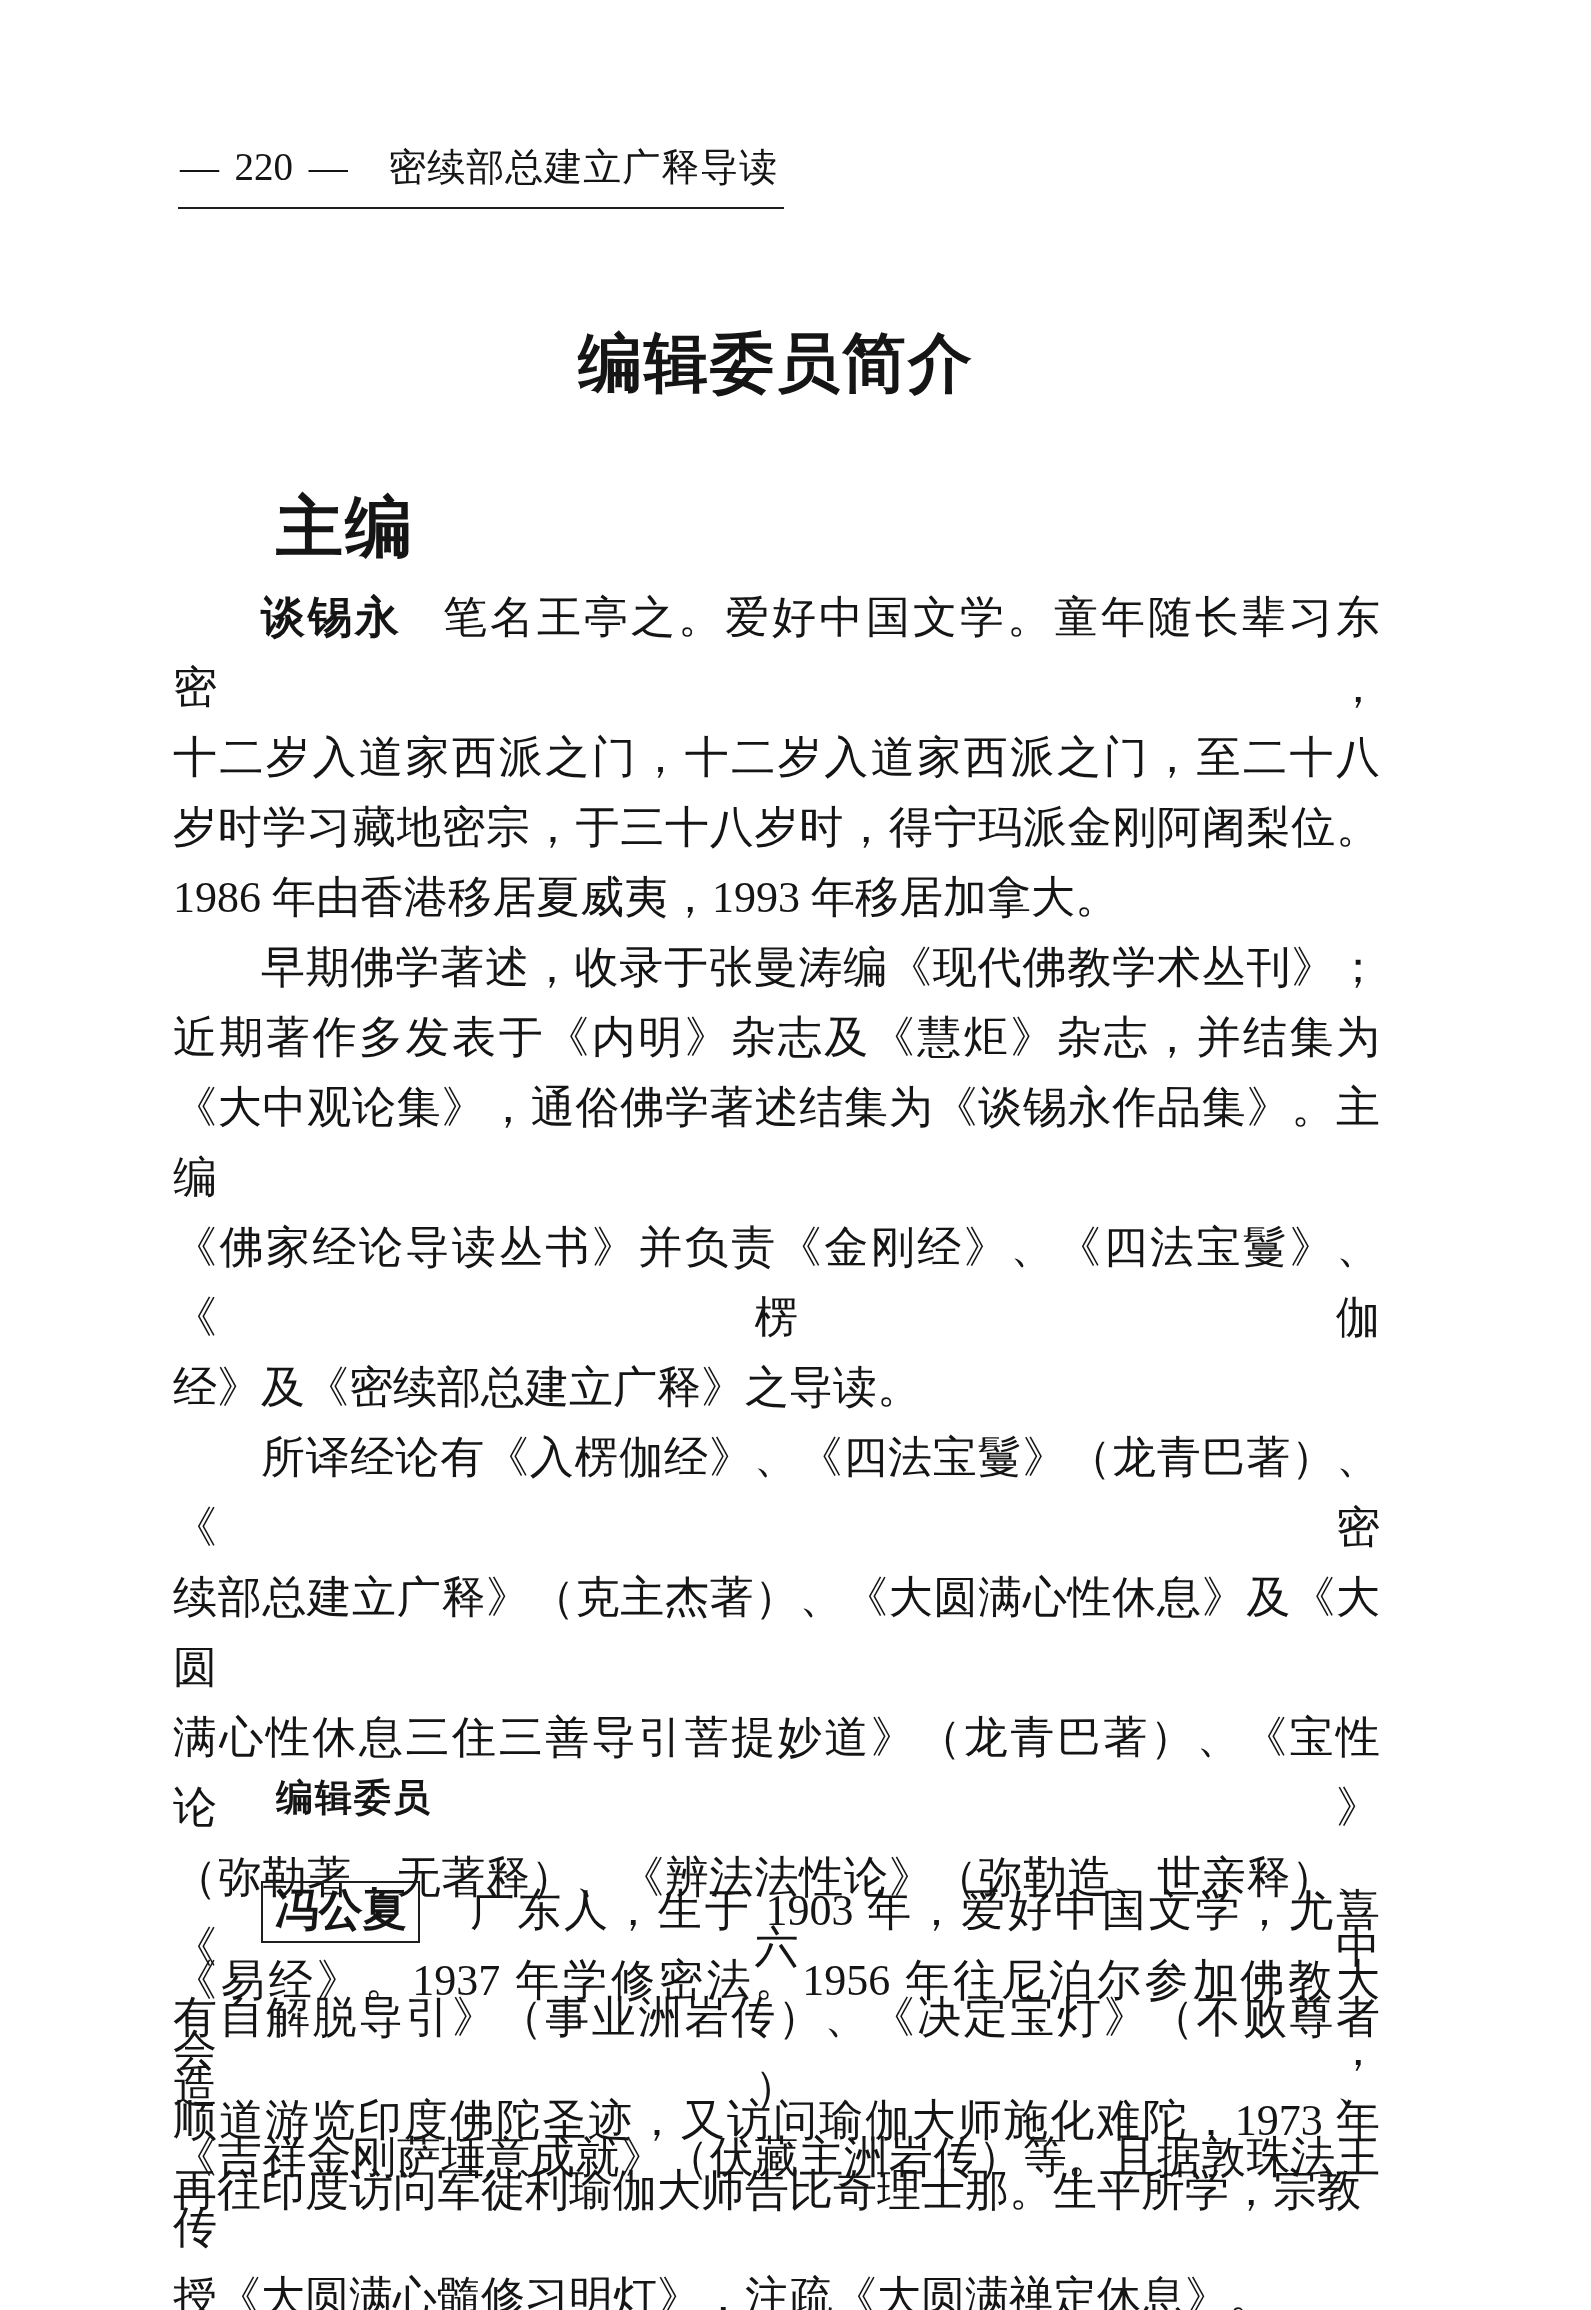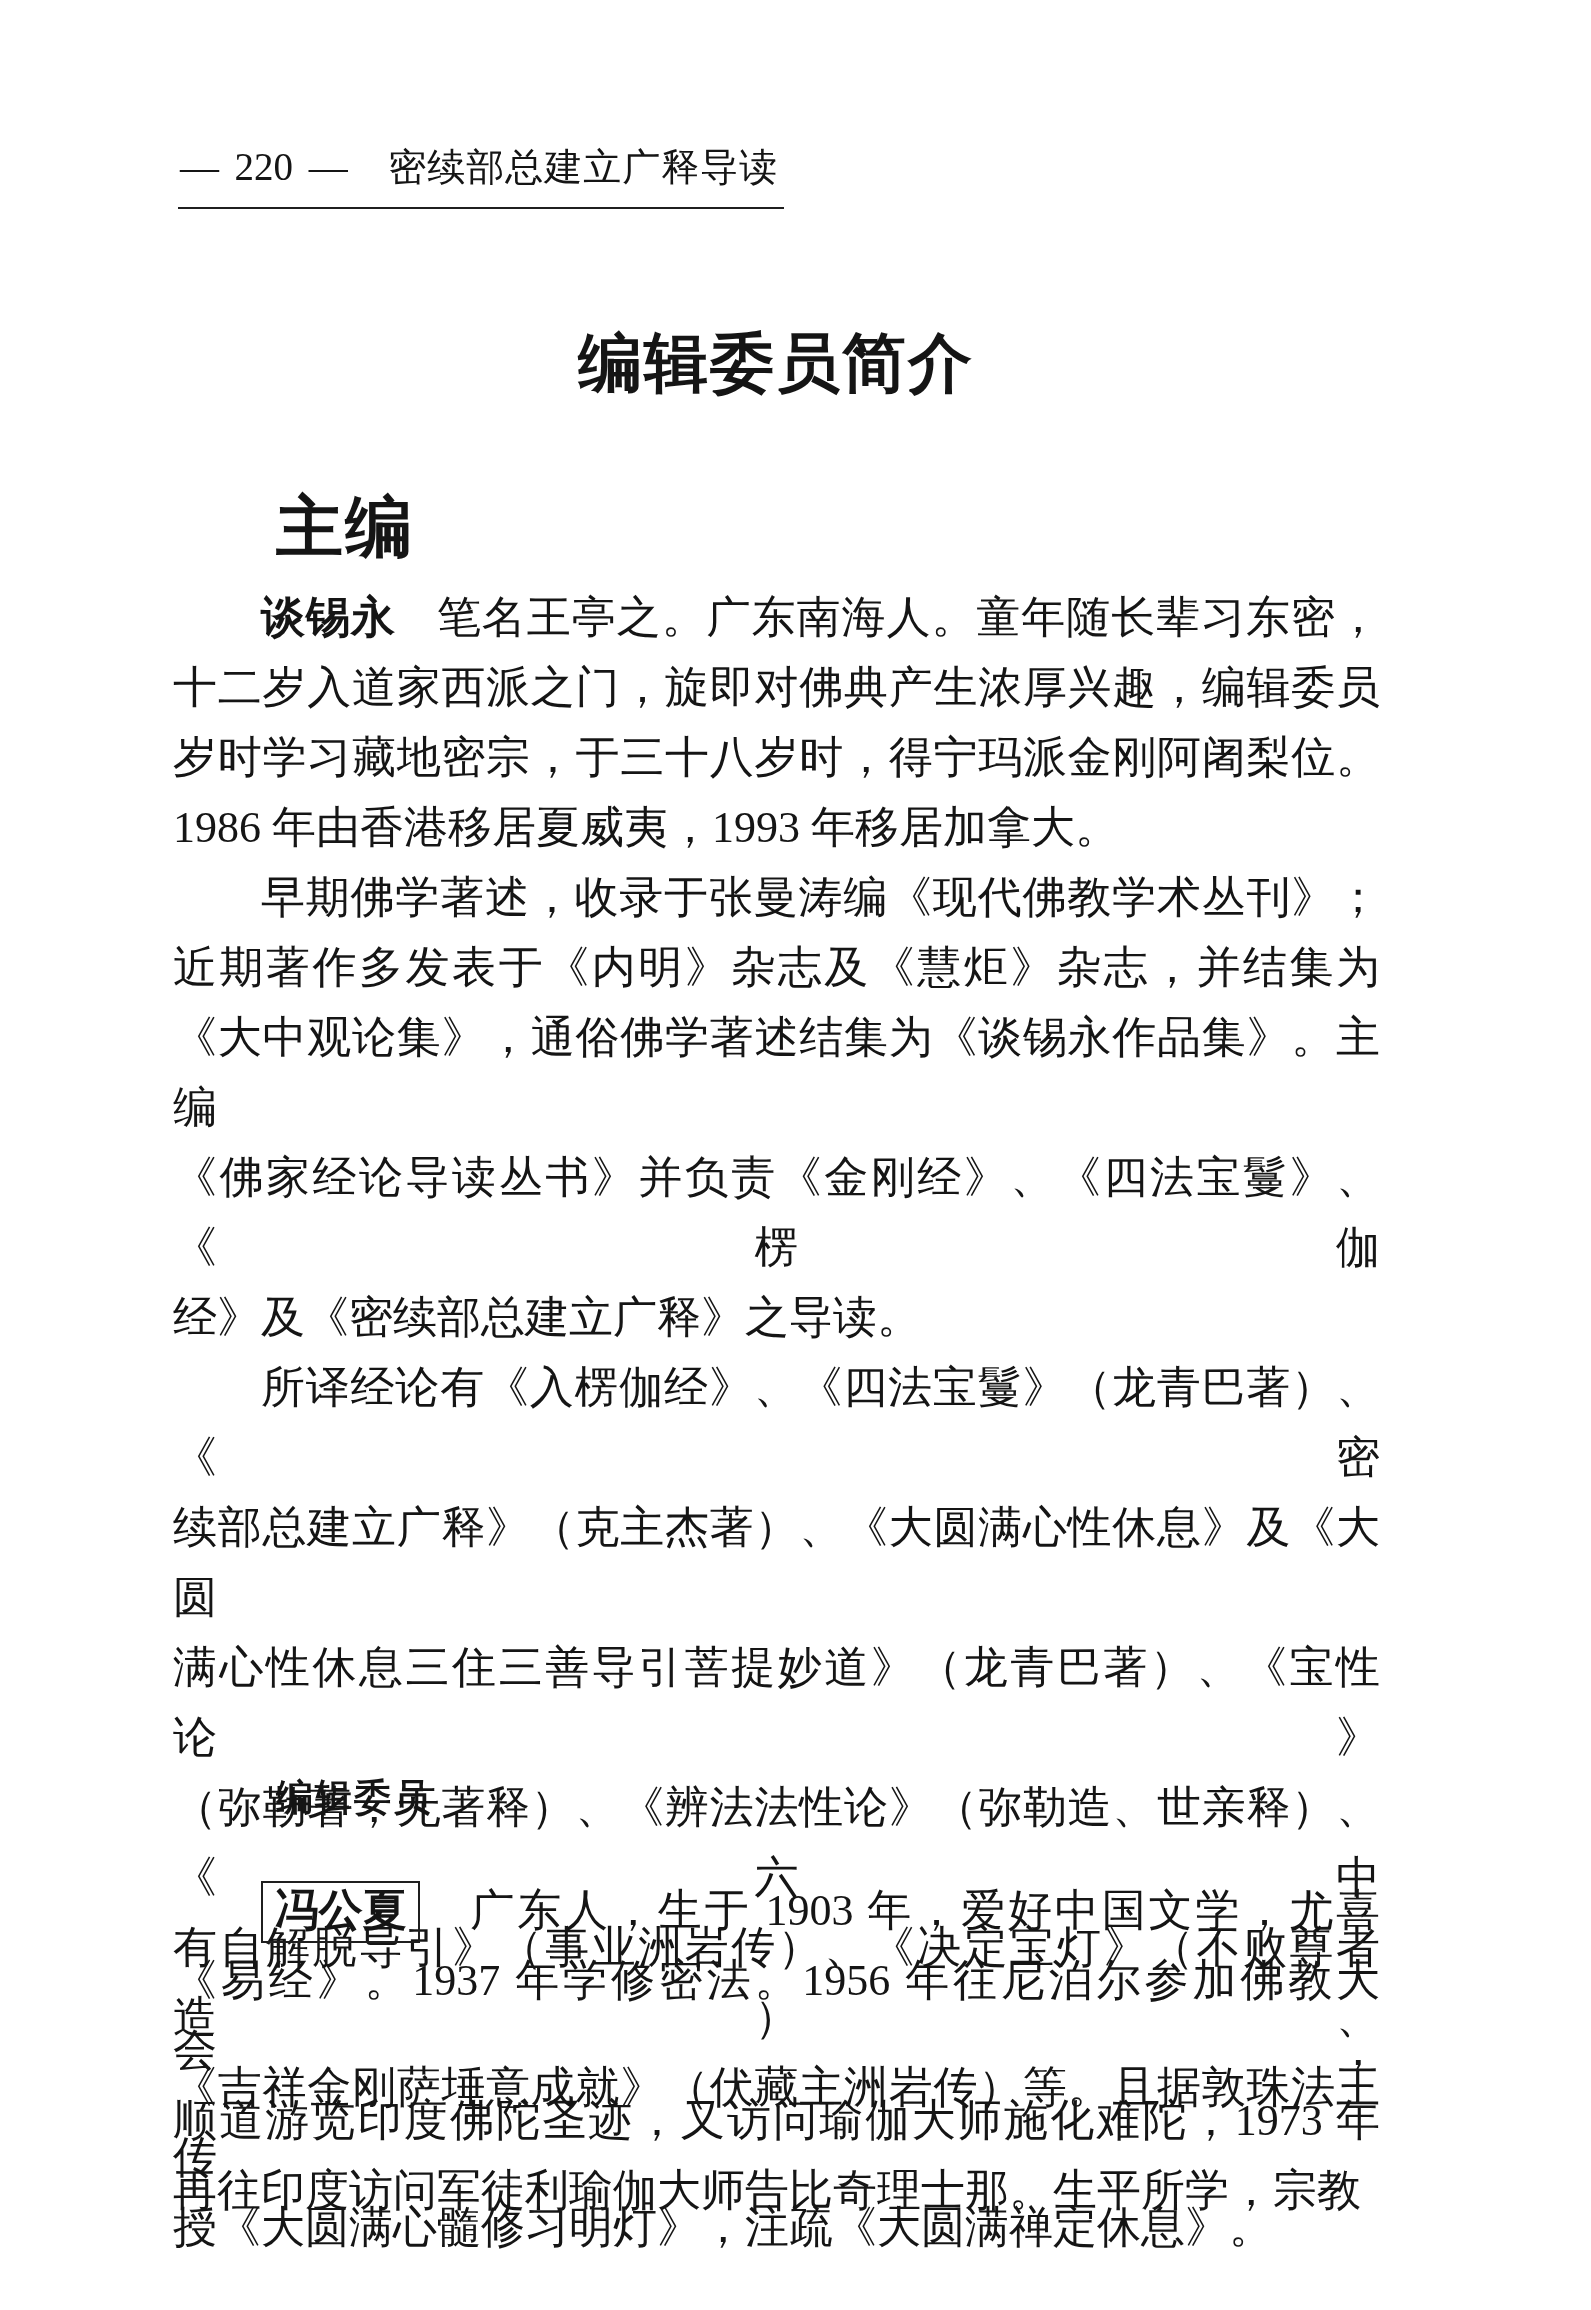--- a/index.html
+++ b/index.html
@@ -92,22 +92,22 @@
     <span>—</span>
     <span>220</span>
     <span>—</span>
     <span class="book">密续部总建立广释导读</span>
   </div>
 
   <h1 class="title">编辑委员简介</h1>
 
   <h2 class="sec-heading h-chief">主编</h2>
   <div class="body b1">
-      <div class="line first fill"><span class="lead bold">谈锡永</span><span>笔名王亭之。广东南海人。童年随长辈习东密，</span></div>
-      <div class="line fill">十二岁入道家西派之门，旋即对佛典产生浓厚兴趣，编辑委员</div>
+      <div class="line first fill"><span class="lead bold">谈锡永</span><span>笔名王亭之。爱好中国文学。童年随长辈习东密，</span></div>
+      <div class="line fill">十二岁入道家西派之门，十二岁入道家西派之门，至二十八</div>
       <div class="line fill">岁时学习藏地密宗，于三十八岁时，得宁玛派金刚阿阇梨位。</div>
       <div class="line">1986 年由香港移居夏威夷，1993 年移居加拿大。</div>
       <div class="line first fill">早期佛学著述，收录于张曼涛编《现代佛教学术丛刊》；</div>
       <div class="line fill">近期著作多发表于《内明》杂志及《慧炬》杂志，并结集为</div>
       <div class="line fill">《大中观论集》，通俗佛学著述结集为《谈锡永作品集》。主编</div>
       <div class="line fill">《佛家经论导读丛书》并负责《金刚经》、《四法宝鬘》、《楞伽</div>
       <div class="line">经》及《密续部总建立广释》之导读。</div>
       <div class="line first fill">所译经论有《入楞伽经》、《四法宝鬘》（龙青巴著）、《密</div>
       <div class="line fill">续部总建立广释》（克主杰著）、《大圆满心性休息》及《大圆</div>
       <div class="line fill">满心性休息三住三善导引菩提妙道》（龙青巴著）、《宝性论》</div>

